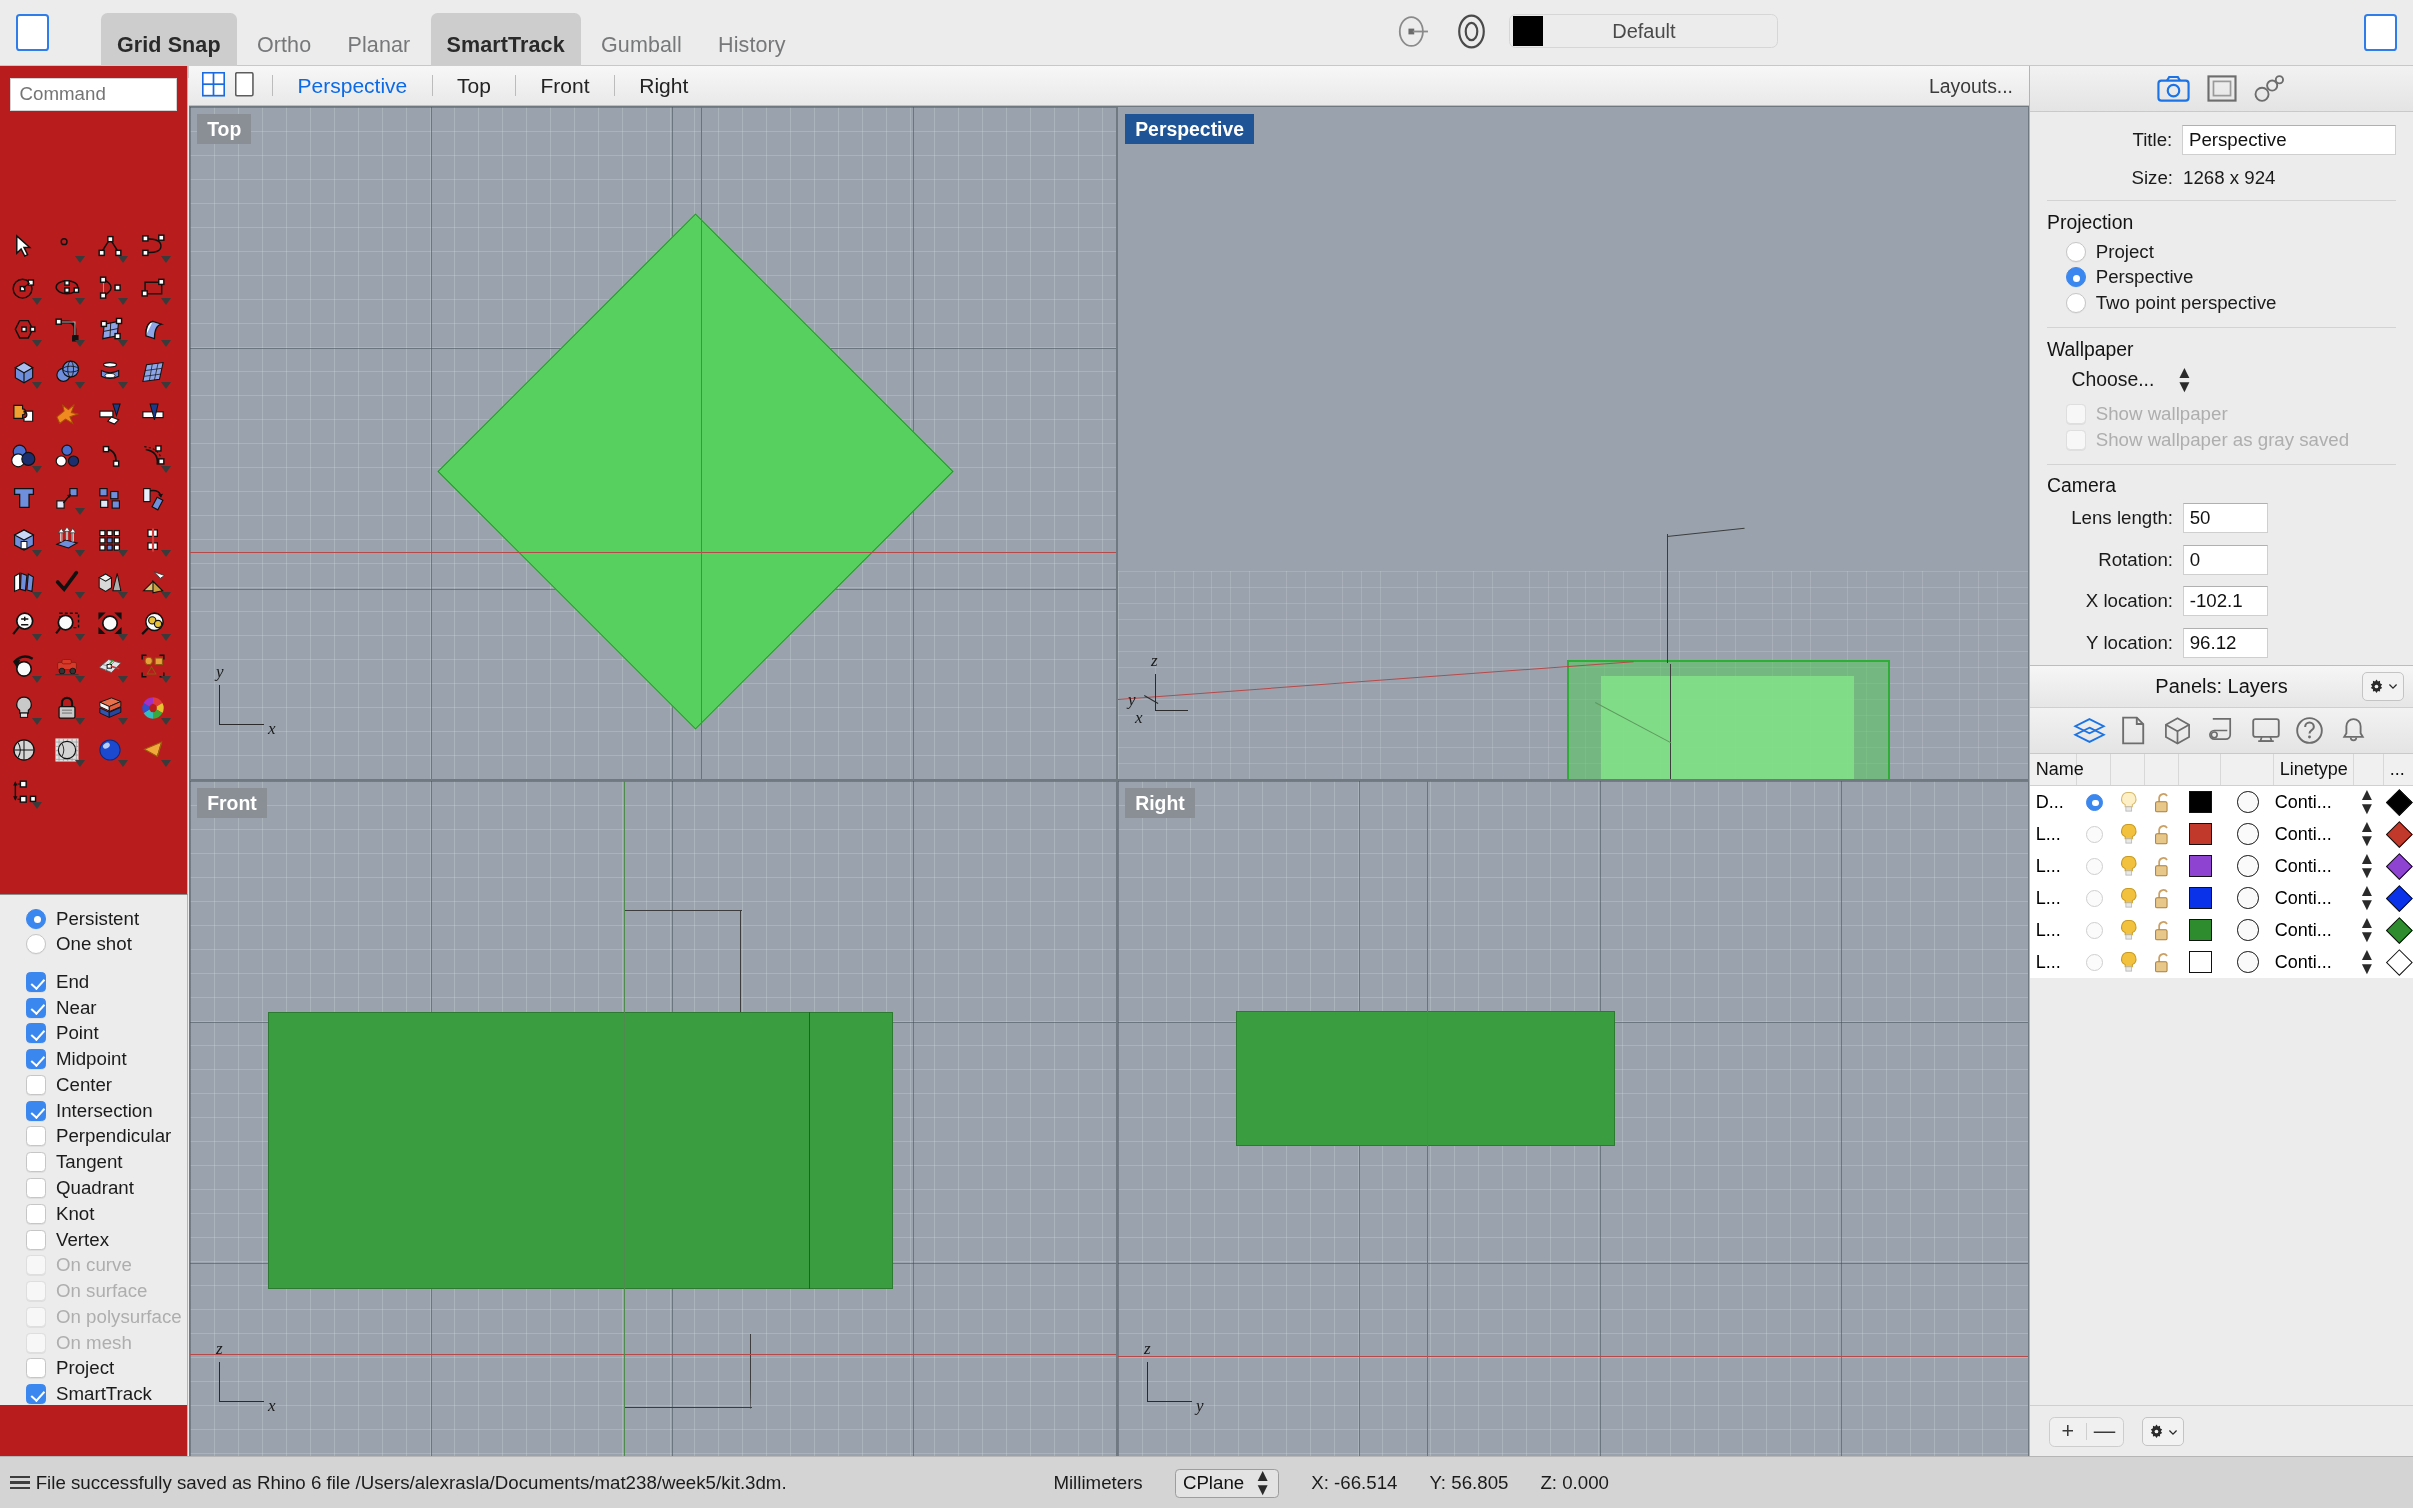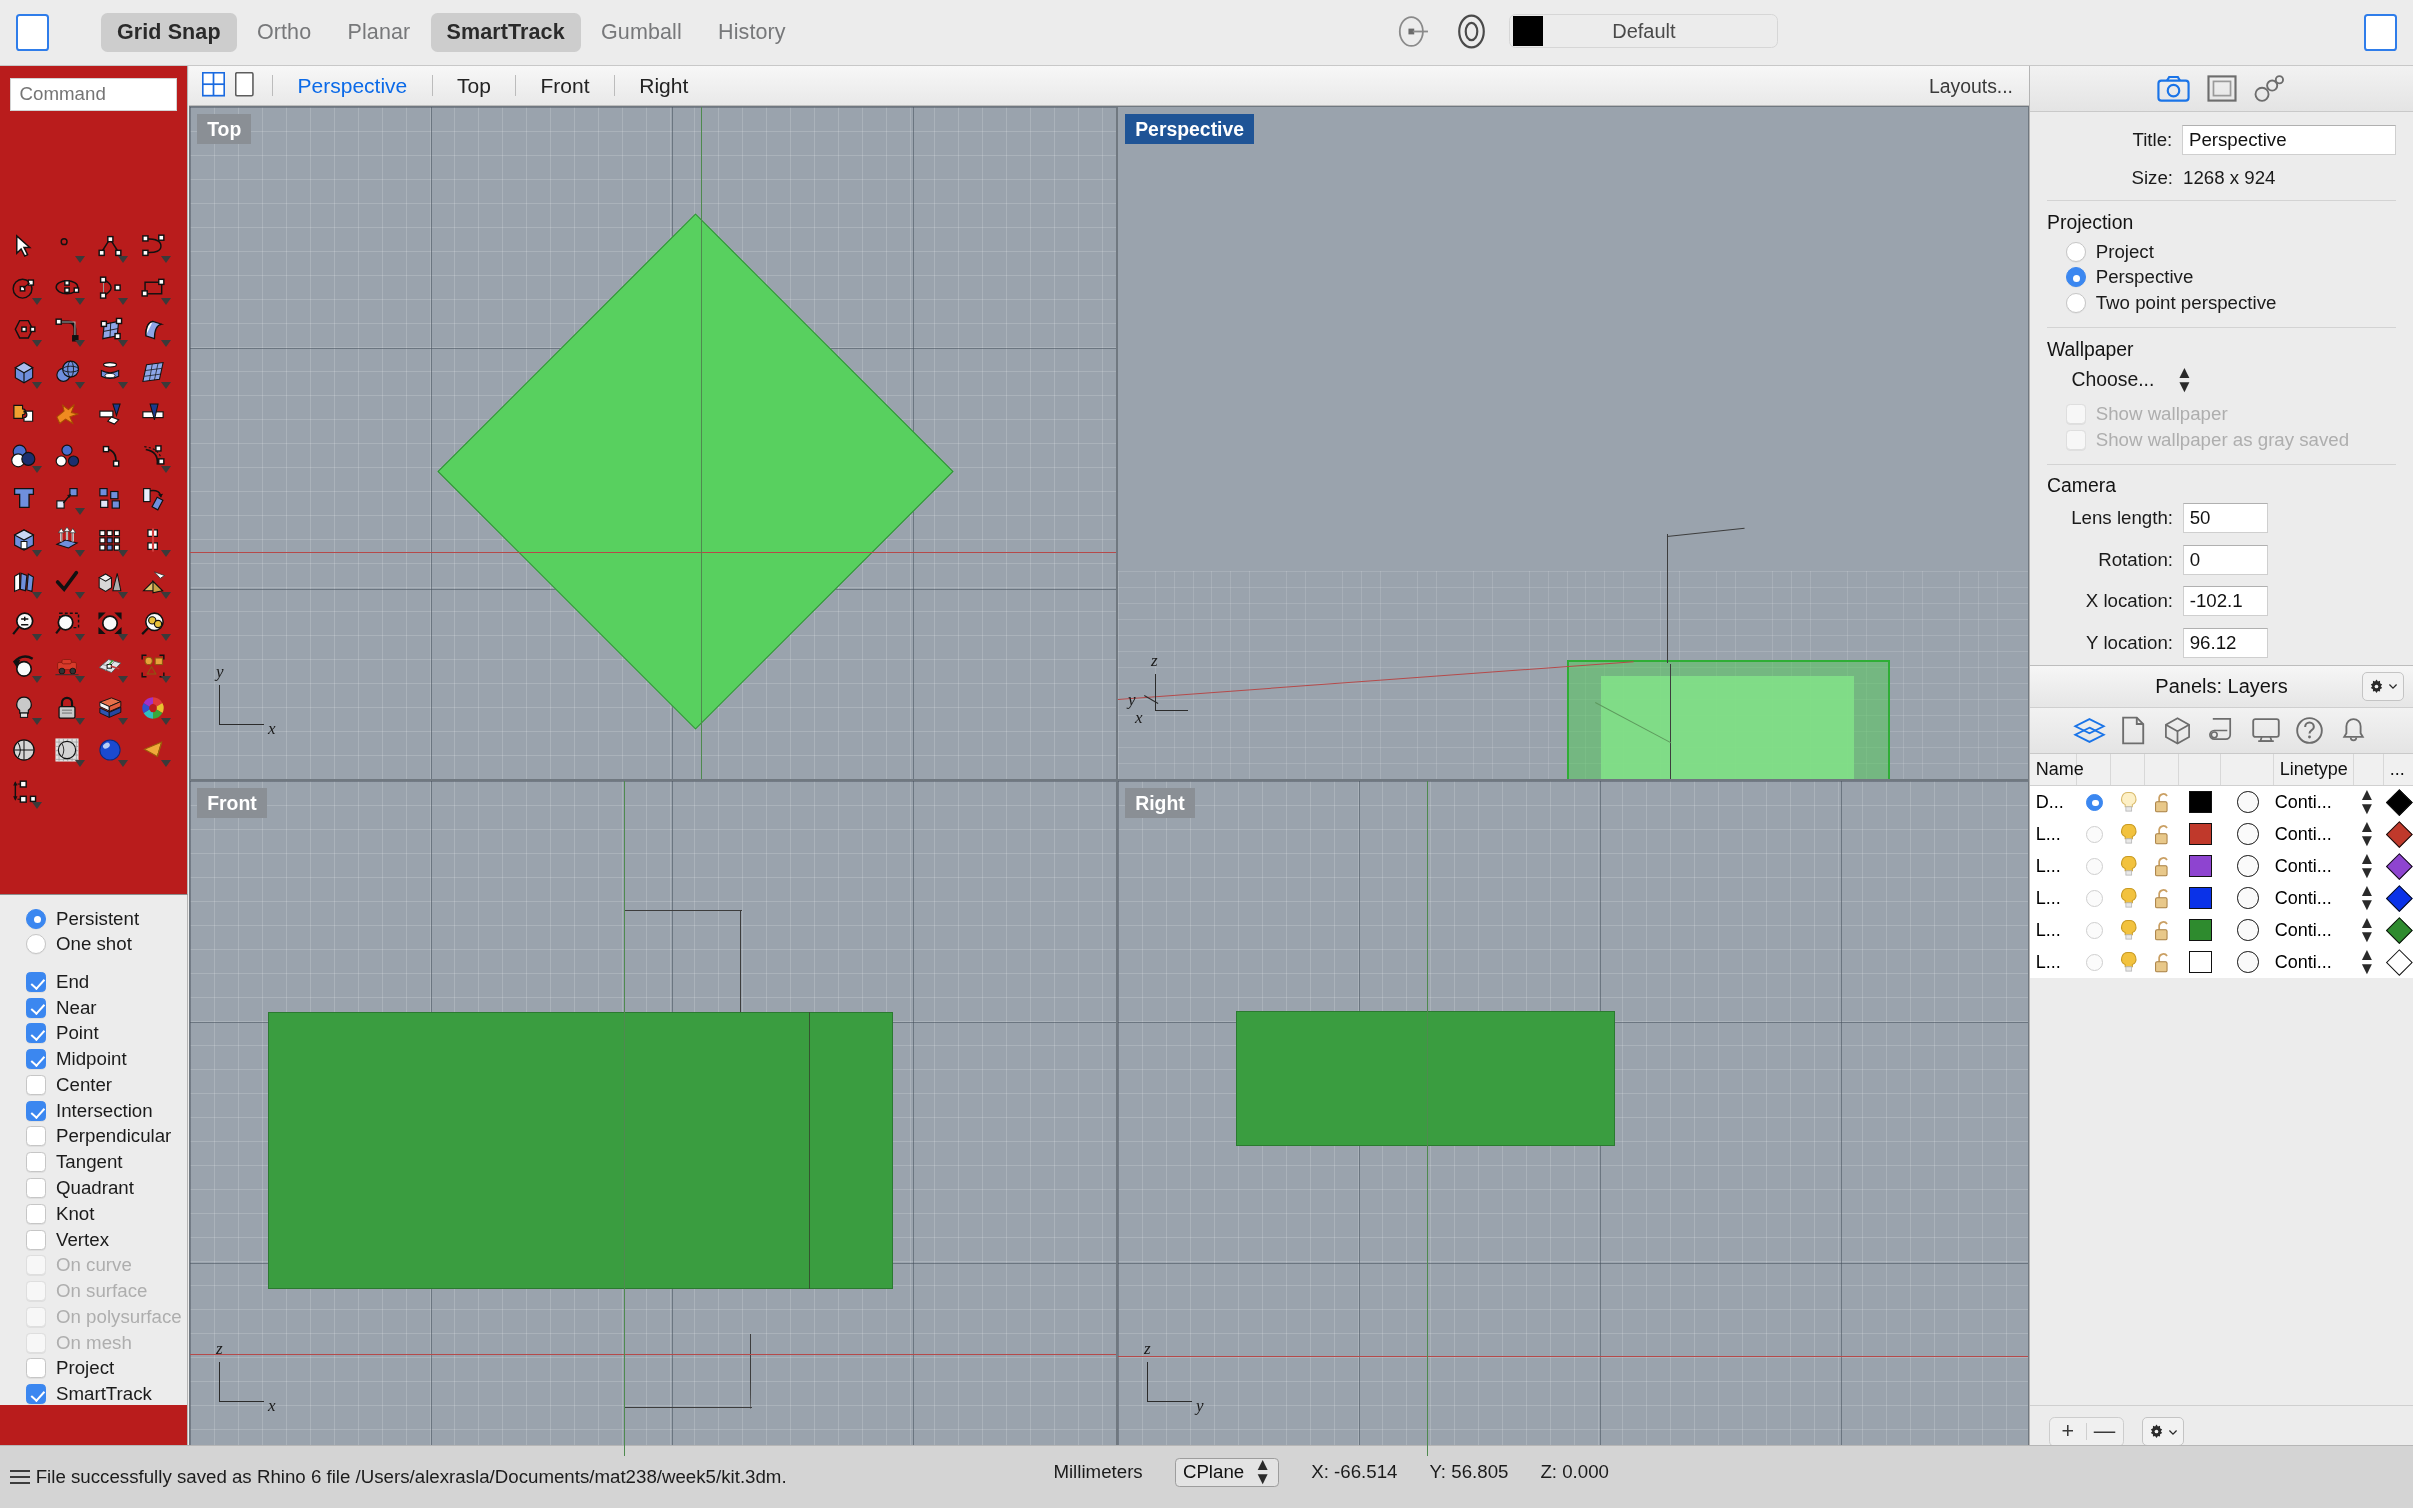--- a/index.html
+++ b/index.html
@@ -21,21 +21,21 @@
   .panel-toggle-left {
     position: absolute; left: 16px; top: 14.4px; width: 33px; height: 37px;
     border: 2.9px solid #2f7dea; border-radius: 3.6px; background: #fff;
   }
   .panel-toggle-right {
     position: absolute; right: 16px; top: 14.4px; width: 33px; height: 37px;
     border: 2.9px solid #2f7dea; border-radius: 3.6px; background: #fff;
   }
   .toggles { position: absolute; left: 101px; top: 13px; display: flex; align-items: center; gap: 4.3px; }
   .tg {
-    font-size: 21.5px; color: #77787a; padding: 7px 16px; border-radius: 6.5px;
+    font-size: 21.5px; color: #77787a; padding: 20px 16px; border-radius: 6.5px;
     letter-spacing: 0.1px; white-space: nowrap; font-weight: 400;
   }
   .tg.on { background: #cdcdcd; color: #2a2a2a; font-weight: 700; }
   .center-tools { position: absolute; left: 1394px; top: 11.5px; display: flex; align-items: center; gap: 18.7px; }
   .ctool { width: 39px; height: 39px; }
   .layer-select {
     width: 269px; height: 34px; border: 0.7px solid #d6d6d6; border-radius: 6.5px;
     background: #ececec; display: flex; align-items: center; position: relative;
   }
   .layer-swatch { width: 30px; height: 30px; background: #000; margin-left: 2.9px; }
@@ -244,21 +244,21 @@
   .pm-btn {
     width: 75px; height: 30px; border: 0.7px solid #cdcdcd; border-radius: 5.7px;
     background: #f0f0f0; display: flex; align-items: center; justify-content: center;
     font-size: 21.5px; color: #3a3a3a; gap: 0;
   }
   .pm-btn .div { width: 0.7px; height: 17px; background: #cfcfcf; }
   .pm-half { width: 37px; text-align: center; line-height: 1; }
 
   
   .statusbar {
-    position: absolute; left: 0; bottom: 0; width: 2413px; height: 63px;
+    position: absolute; left: 0; bottom: 0; width: 2413px; height: 52px;
     background: #d4d4d4; border-top: 0.7px solid #b6b6b6;
     display: flex; align-items: center;
   }
   .burger { margin-left: 10px; width: 20px; }
   .burger div { height: 2.2px; background: #3c3c3c; margin: 3.6px 0; }
   .status-msg { font-size: 18.7px; color: #1c1c1c; margin-left: 5.7px; }
   .status-right { position: absolute; right: 0; top:0; height: 52px; display: flex; align-items: center; gap: 32px; padding-right: 804px; }
   .sr-item { font-size: 18.7px; color: #1b1b1b; white-space: nowrap; }
   .cplane-sel {
     border: 0.7px solid #9d9d9d; border-radius: 4.3px; background: #e3e3e3;

